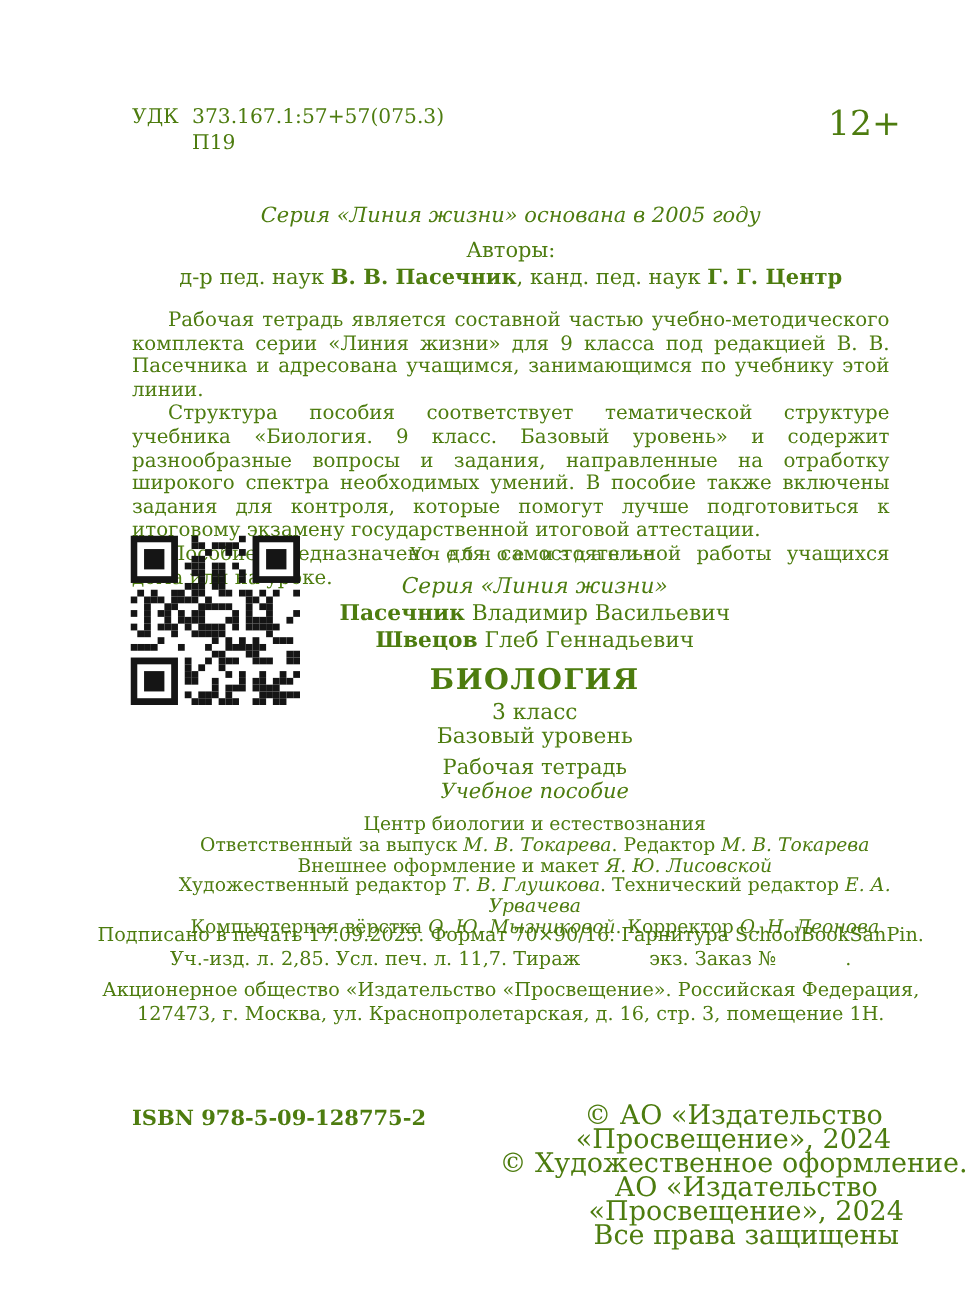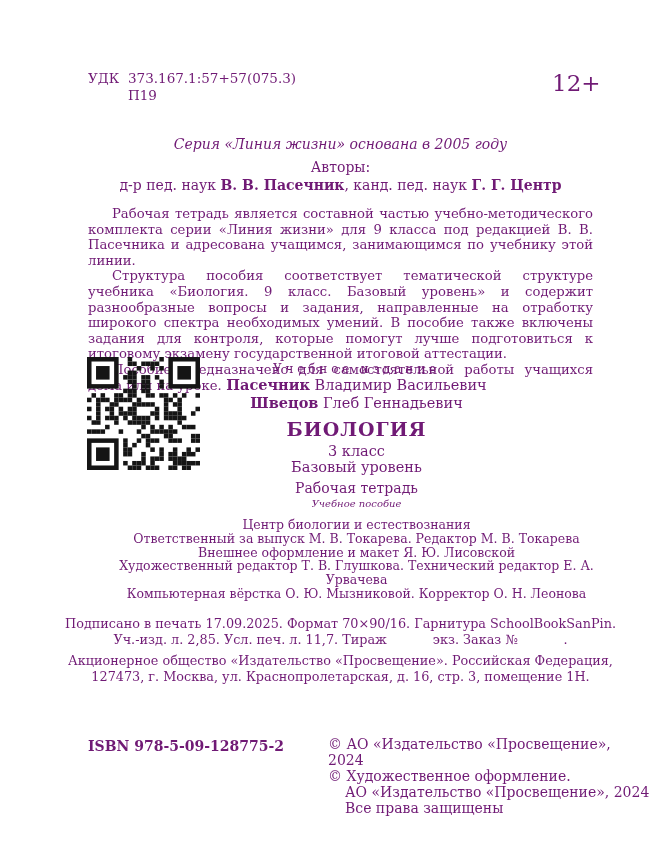--- a/index.html
+++ b/index.html
@@ -1,26 +1,26 @@
 <!DOCTYPE html>
 <html><head>
 <meta charset="utf-8">
 <style>
   html,body{margin:0;padding:0;background:#e9e9e9;}
   .page{
     position:relative;
     width:650px;height:865px;
     margin:0 auto;
     background:#ffffff;
-    color:#701a75;
+    color:#4d7c0f;
     font-family:"DejaVu Serif", serif;
     overflow:hidden;
   }
   .b{font-weight:bold;}
-  .i{}
+  .i{font-style:italic;}
 
   
   .udk-block{position:absolute;left:88px;top:70px;font-size:13.5px;line-height:17px;}
   .udk-row{display:flex;}
   .udk-label{width:40px;}
   .age-rating{position:absolute;left:552px;top:70px;font-size:23px;line-height:26px;text-align:center;}
 
   .series-note{position:absolute;left:88px;top:136px;width:505px;text-align:center;font-style:italic;font-size:14px;}
   .authors-heading{position:absolute;left:88px;top:159px;width:505px;text-align:center;font-size:14px;}
   .authors-line{position:absolute;left:88px;top:177px;width:505px;text-align:center;font-size:14px;}
@@ -36,32 +36,32 @@
   
   .edition{position:absolute;left:104px;top:362px;width:505px;text-align:center;}
   .edition-kind{font-size:12px;letter-spacing:0.32em;line-height:14px;}
   .edition-series{font-style:italic;font-size:14.5px;line-height:18px;margin-top:6px;}
   .edition-author{font-size:14.5px;line-height:18px;}
   .edition-author:first-of-type{margin-top:4px;}
   .book-title{font-size:19px;font-weight:bold;letter-spacing:1px;line-height:22px;margin-top:6px;}
   .grade{font-size:14.5px;line-height:16px;margin-top:3px;}
   .level{font-size:14.5px;line-height:16px;}
   .format{font-size:14px;line-height:16px;margin-top:5px;}
-  .pub-type{font-size:10px;line-height:16px;font-style:italic;}
+  .pub-type{font-size:14px;line-height:16px;font-style:italic;}
   .center-label{font-size:12.5px;line-height:14px;margin-top:6px;}
   .credits{font-size:12.5px;line-height:13.7px;}
 
   
   .imprint{position:absolute;left:58px;top:616px;width:565px;text-align:center;font-size:12.8px;line-height:15.5px;}
   .imprint .gap{height:6px;}
   .spacer{display:inline-block;width:46px;}
 
   
   .isbn{position:absolute;left:88px;top:738px;font-size:14px;font-weight:bold;}
-  .copyright{position:absolute;left:328px;top:736px;font-size:14px;line-height:16px;}
+  .copyright{position:absolute;left:328px;top:736px;font-size:18px;line-height:16px;text-align:center;}
   .copyright .indent{padding-left:17px;}
 </style>
 </head>
 <body>
 
 <div class="page">
 
   <div class="udk-block">
     <div class="udk-row">
       <span class="udk-label">УДК</span>
@@ -297,20 +297,21 @@
         <rect fill="#fff" x="85.88" y="4.52" width="22.60" height="22.60"></rect>
         <rect x="90.40" y="9.04" width="13.56" height="13.56"></rect>
         <rect x="0.00" y="81.36" width="31.64" height="31.64"></rect>
         <rect fill="#fff" x="4.52" y="85.88" width="22.60" height="22.60"></rect>
         <rect x="9.04" y="90.40" width="13.56" height="13.56"></rect>
       </svg>
   </div>
 
   <div class="edition">
     <div class="edition-kind">Учебное издание</div>
+    <div class="edition-series i">Серия «Линия жизни»</div>
     <div class="edition-author"><span class="b">Пасечник</span><span> Владимир Васильевич</span></div>
     <div class="edition-author"><span class="b">Швецов</span><span> Глеб Геннадьевич</span></div>
     <div class="book-title">БИОЛОГИЯ</div>
     <div class="grade">3 класс</div>
     <div class="level">Базовый уровень</div>
     <div class="format">Рабочая тетрадь</div>
     <div class="pub-type">Учебное пособие</div>
     <div class="center-label">Центр биологии и естествознания</div>
     <div class="credits">
       <div><span>Ответственный за выпуск </span><span class="i">М. В. Токарева</span><span>. Редактор </span><span class="i">М. В. Токарева</span></div>

